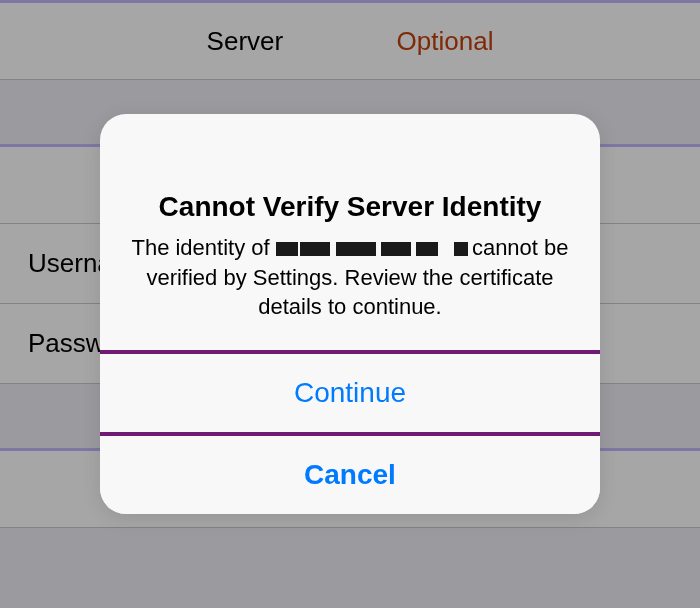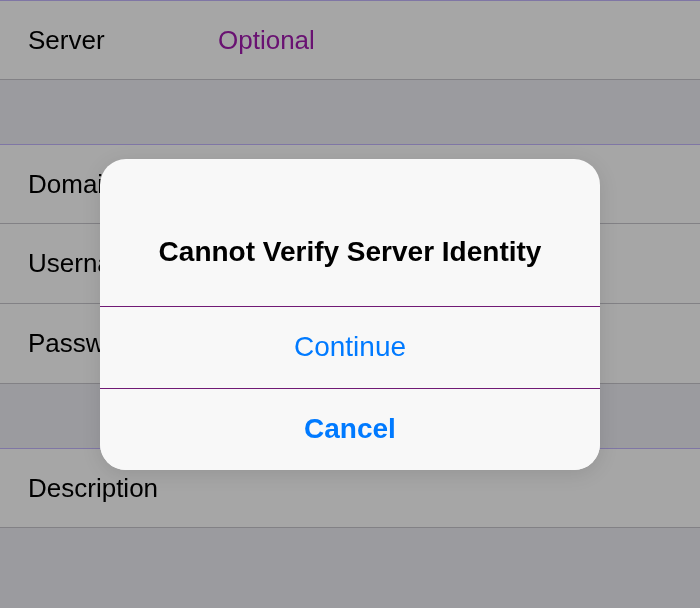--- a/index.html
+++ b/index.html
@@ -23,31 +23,32 @@
       background: #fff;
     }
     .form-row {
       display: flex;
       align-items: center;
       height: 80px;
       padding: 0 28px;
       border-bottom: 1px solid #c8c7cc;
     }
     .form-row:first-child {
-      border-top: 1px solid #c4b5fd;
+      border-top: 3px solid #c4b5fd;
+      justify-content: center;
     }
     .form-label {
       font-size: 26px;
       color: #000;
       width: 190px;
       font-weight: 400;
     }
     .form-value {
       font-size: 26px;
-      color: #a21caf;
+      color: #c2410c;
       font-weight: 400;
     }
     .spacer {
       height: 64px;
       background: #efeff4;
     }
     .overlay {
       position: absolute;
       top: 0;
       left: 0;
@@ -96,21 +97,21 @@
       height: 14px;
       top: 4px;
     }
     .r1 { left: 0; width: 22px; background:#2b2b2b; }
     .r2 { left: 24px; width: 30px; height:12px; top:6px; background:#444; }
     .r3 { left: 60px; width: 40px; background:#1a1a1a; height:16px; top:3px;}
     .r4 { left: 105px; width: 30px; background:#333; }
     .r5 { left: 140px; width: 22px; background:#3a3a3a; height:10px; top:7px;}
     .r6 { left: 178px; width: 14px; height:14px; top:-2px; background:#000;}
     .alert-button {
-      border-top: 1px solid #701a75;
+      border-top: 4px solid #701a75;
       height: 82px;
       display: flex;
       align-items: center;
       justify-content: center;
       font-size: 28px;
       color: #007aff;
       cursor: pointer;
       font-weight: 400;
       background: #f8f8f8;
     }
@@ -145,20 +146,27 @@
     <div class="form-row">
       <div class="form-label">Description</div>
     </div>
   </div>
 </div>
 
 <div class="overlay">
   <div class="alert">
     <div class="alert-header">
       <div class="alert-title">Cannot Verify Server Identity</div>
+      <div class="alert-body">
+        <span>The identity of </span>
+        <span class="redacted">
+          <span class="r1"></span><span class="r2"></span><span class="r3"></span><span class="r4"></span><span class="r5"></span><span class="r6"></span>
+        </span>
+        <span> cannot be verified by Settings. Review the certificate details to continue.</span>
+      </div>
     </div>
     <div class="alert-button">
       <span>Continue</span>
     </div>
     <div class="alert-button bold">
       <span>Cancel</span>
     </div>
   </div>
 </div>
 

